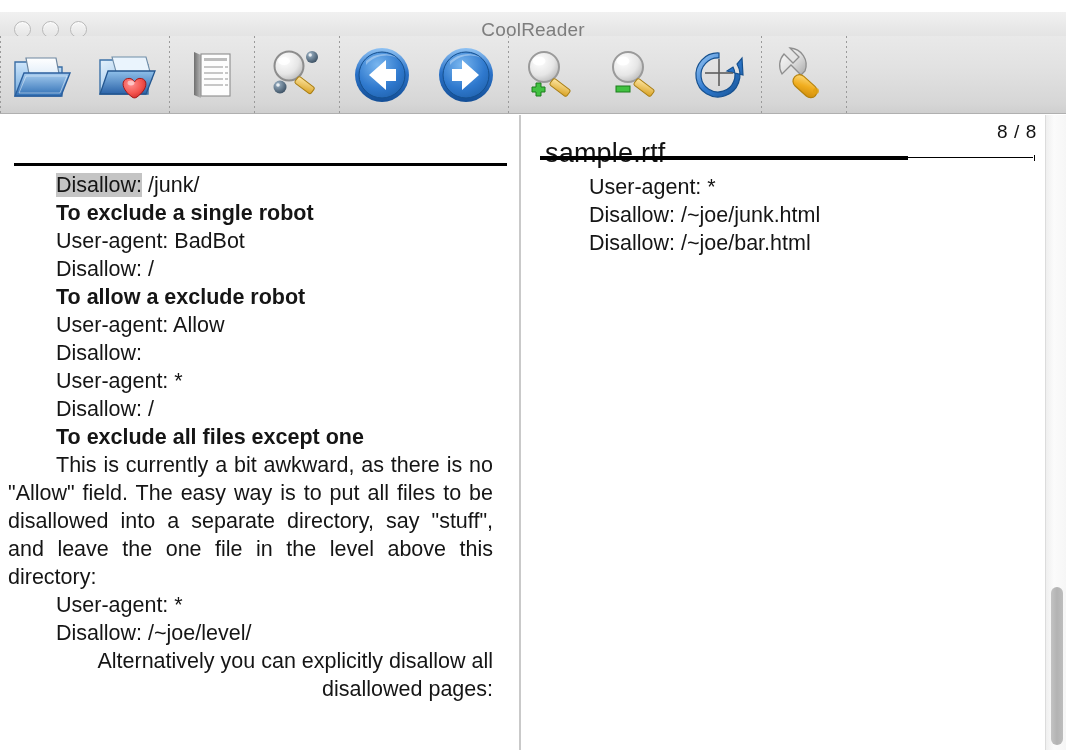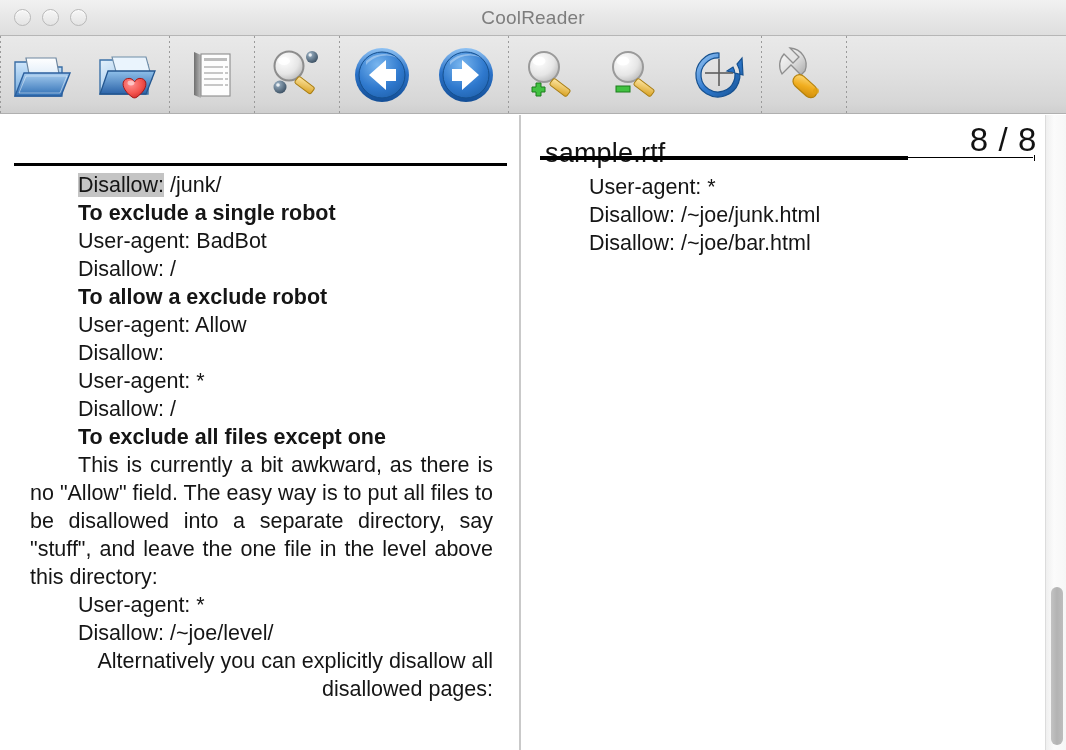--- a/index.html
+++ b/index.html
@@ -18,21 +18,21 @@
     position: relative;
     width: 1066px;
     height: 750px;
     overflow: hidden;
     background: #ffffff;
   }
 
   
   .titlebar {
     position: absolute;
-    left: 0; top: 0;
+    left: 0; top: 12px;
     width: 1066px; height: 36px;
     background: linear-gradient(to bottom, #f1f1f1 0%, #e8e8e8 45%, #dedede 100%);
     border-bottom: 1px solid #b6b6b6;
     box-sizing: border-box;
   }
   .win-buttons {
     position: absolute;
     left: 14px; top: 9px;
     display: flex;
     gap: 11px;
@@ -150,21 +150,21 @@
   .rh-title {
     position: absolute;
     left: 24px; top: 23px;
     font-size: 27px;
     color: #121212;
     letter-spacing: 0.2px;
   }
   .rh-page {
     position: absolute;
     right: 8px; top: 6px;
-    font-size: 33px;
+    font-size: 19px;
     color: #121212;
     letter-spacing: 0.6px;
     margin-left: 39px;
   }
   .rh-bar {
     position: absolute;
     left: 19px; bottom: 6px;
     width: 495px; height: 4px;
   }
   .rh-bar-done {
@@ -186,21 +186,21 @@
     background: #000000;
   }
 
   
   .doc {
     font-family: "Liberation Sans", sans-serif;
     font-size: 21.5px;
     line-height: 28px;
     color: #151515;
   }
-  .doc-left { padding: 5px 26px 0 30px; }
+  .doc-left { padding: 5px 26px 0 8px; }
   .doc-right { padding: 7px 24px 0 68px; }
 
   .doc p { margin: 0; }
   .line-indent { text-indent: 48px; }
   .heading {
     font-weight: bold;
     text-indent: 48px;
   }
   .para {
     text-indent: 48px;

